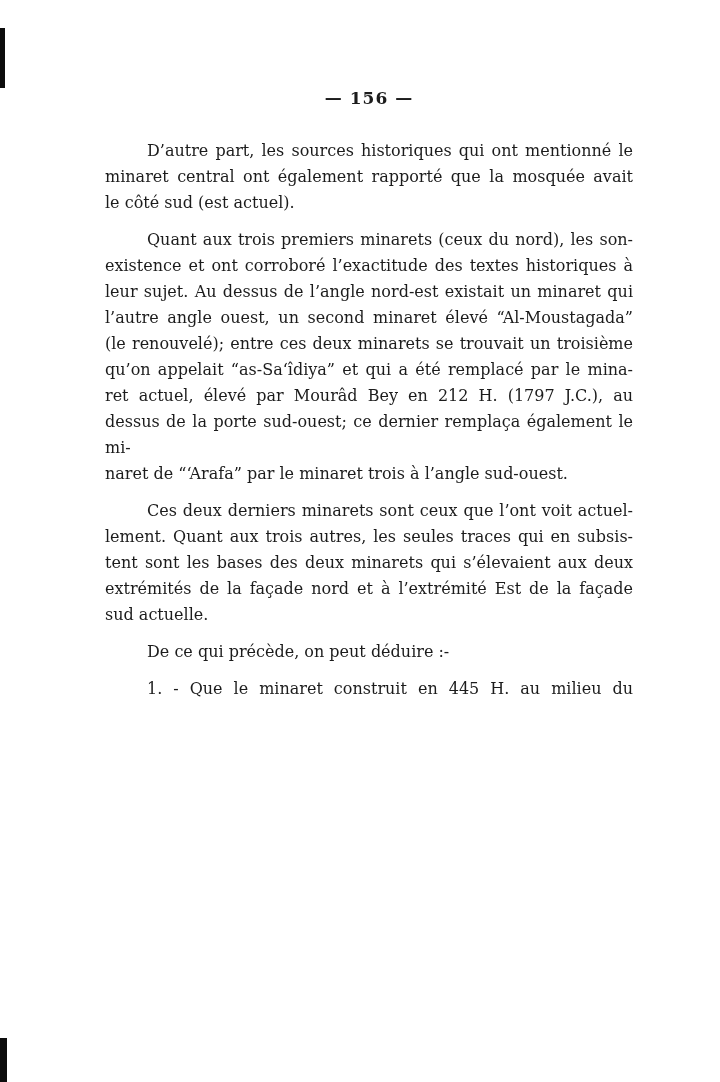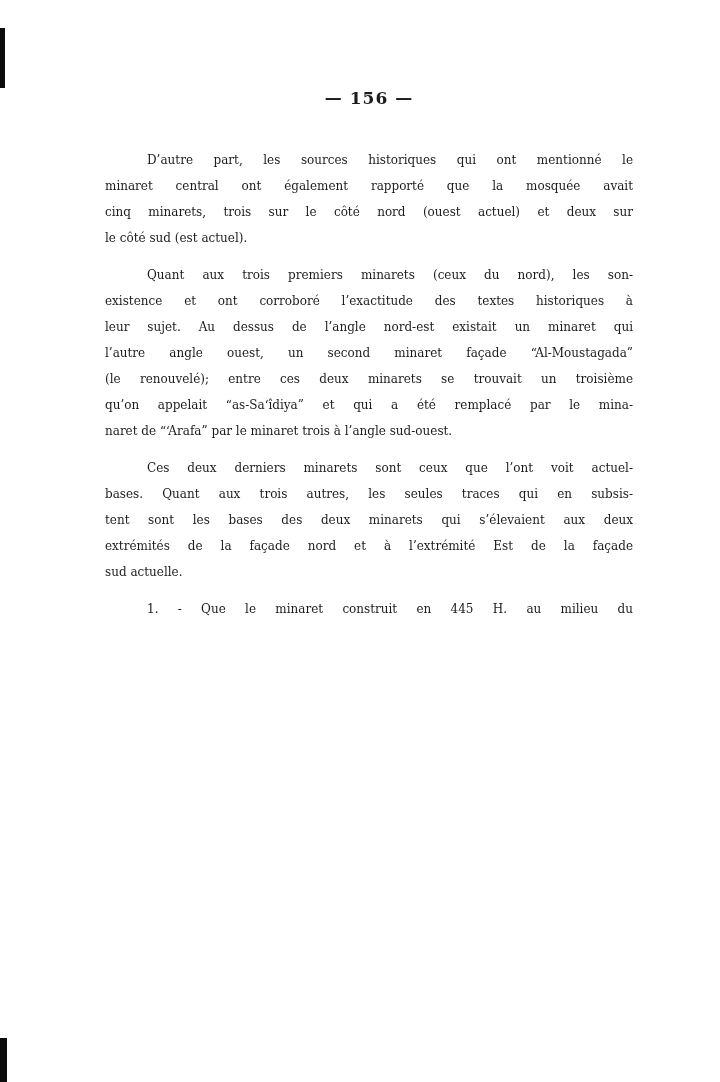--- a/index.html
+++ b/index.html
@@ -20,27 +20,27 @@
     left: 105px;
     top: 85px;
     width: 528px;
   }
   .pageno {
     text-align: center;
     font-size: 17px;
     font-weight: bold;
     letter-spacing: 1px;
     line-height: 26px;
-    margin-bottom: 36px;
+    margin-bottom: 27px;
   }
   .para {
     margin: 0 0 11px 0;
   }
   .tl {
-    font-size: 12px;
+    font-size: 16px;
     line-height: 26px;
     text-align: justify;
     text-align-last: justify;
     white-space: normal;
   }
   .tl.first {
     text-indent: 42px;
   }
   .tl.last {
     text-align-last: left;
@@ -68,41 +68,45 @@
 <div class="artifact top-left"></div>
 <div class="artifact bottom-left"></div>
 
 <div class="page-body">
 
   <div class="pageno">— 156 —</div>
 
   <div class="para">
     <div class="tl first">D’autre part, les sources historiques qui ont mentionné le</div>
     <div class="tl">minaret central ont également rapporté que la mosquée avait</div>
-    <div class="tl">cinq minarets, trois sur le côté nord (ouest actuel) et deux sur</div>
     <div class="tl last">le côté sud (est actuel).</div>
   </div>
 
   <div class="para">
     <div class="tl first">Quant aux trois premiers minarets (ceux du nord), les son-</div>
     <div class="tl">existence et ont corroboré l’exactitude des textes historiques à</div>
     <div class="tl">leur sujet. Au dessus de l’angle nord-est existait un minaret qui</div>
-    <div class="tl">l’autre angle ouest, un second minaret façade “Al-Moustagada”</div>
+    <div class="tl">l’autre angle ouest, un second minaret élevé “Al-Moustagada”</div>
     <div class="tl">(le renouvelé); entre ces deux minarets se trouvait un troisième</div>
     <div class="tl">qu’on appelait “as-Sa‘îdiya” et qui a été remplacé par le mina-</div>
+    <div class="tl">ret actuel, élevé par Mourâd Bey en 212 H. (1797 J.C.), au</div>
+    <div class="tl">dessus de la porte sud-ouest; ce dernier remplaça également le mi-</div>
     <div class="tl last">naret de “‘Arafa” par le minaret trois à l’angle sud-ouest.</div>
   </div>
 
   <div class="para">
     <div class="tl first">Ces deux derniers minarets sont ceux que l’ont voit actuel-</div>
-    <div class="tl">bases. Quant aux trois autres, les seules traces qui en subsis-</div>
+    <div class="tl">lement. Quant aux trois autres, les seules traces qui en subsis-</div>
     <div class="tl">tent sont les bases des deux minarets qui s’élevaient aux deux</div>
     <div class="tl">extrémités de la façade nord et à l’extrémité Est de la façade</div>
     <div class="tl last">sud actuelle.</div>
   </div>
 
+  <div class="para">
+    <div class="tl first last">De ce qui précède, on peut déduire :-</div>
+  </div>
 
   <div class="para">
     <div class="tl first">1. - Que le minaret construit en 445 H. au milieu du</div>
 
   </div>
 
 </div>
 
 </body></html>

